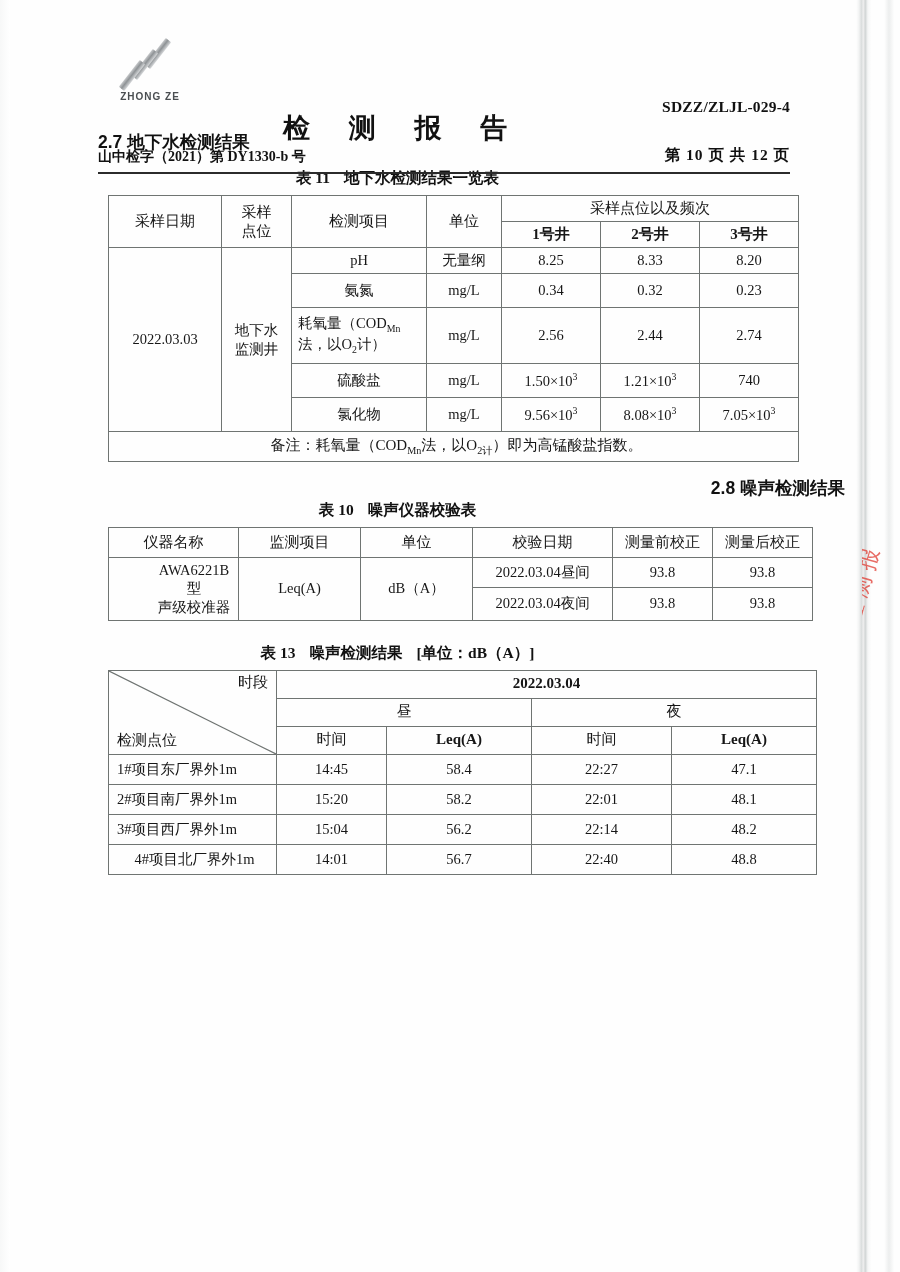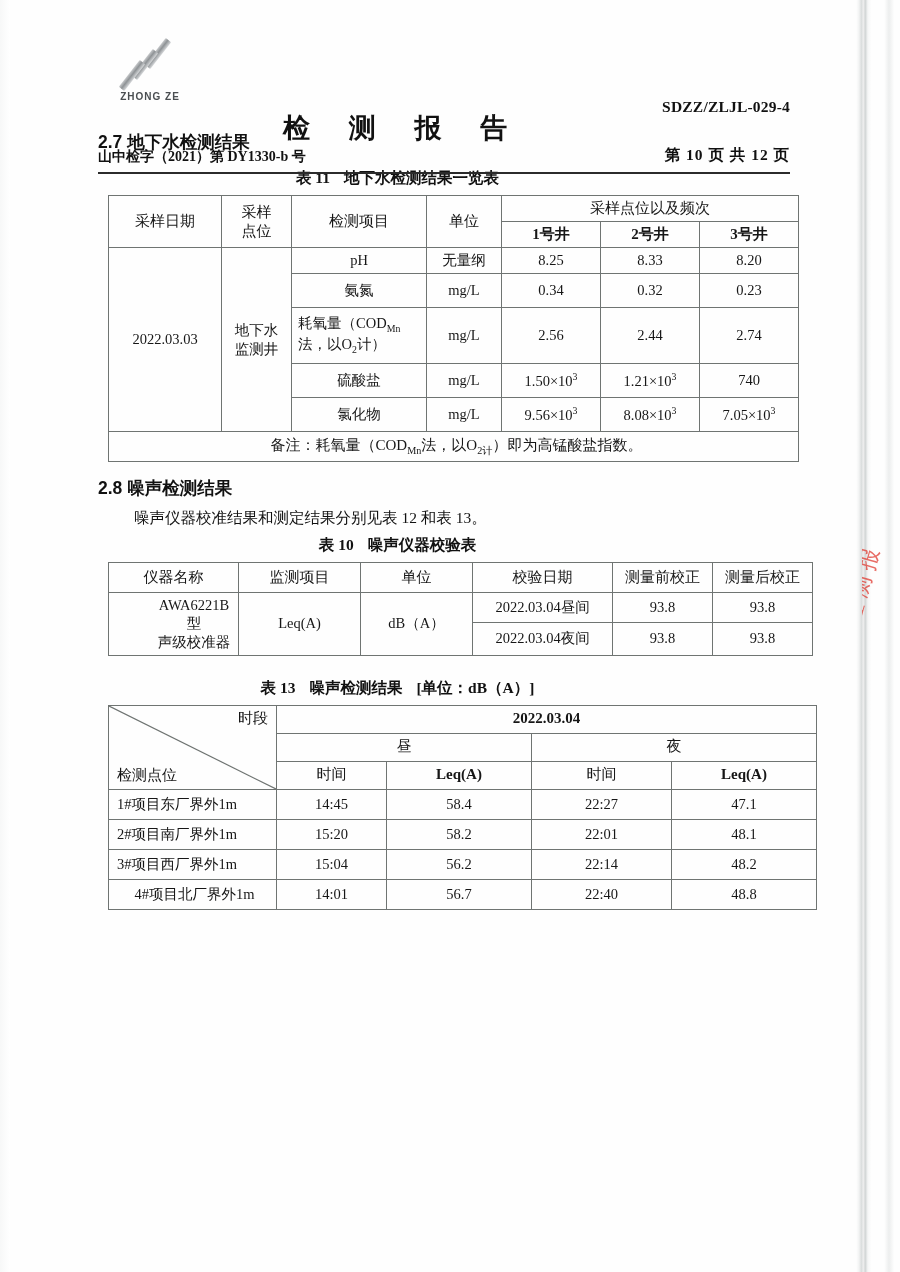--- a/index.html
+++ b/index.html
@@ -152,21 +152,21 @@
   
   .corner {
     position: relative; height: 84px; padding: 0 !important;
   }
   .corner .d-line {
     position: absolute; left: 0; top: 0; width: 100%; height: 100%;
     overflow: hidden;
   }
   .corner .d-line svg { display: block; width: 100%; height: 100%; }
   .corner .lbl-tr {
-    position: absolute; right: 8px; top: 3px; font-size: 15px;
+    position: absolute; right: 8px; top: 3px; font-size: 15px; font-family: Liberation Mono, monospace;
   }
   .corner .lbl-bl {
     position: absolute; left: 8px; bottom: 3px; font-size: 15px;
   }
   .t13 td.pt { text-align: left; padding-left: 8px; }
 </style>
 </head>
 <body>
 
 <div class="page-sheet"></div>
@@ -274,22 +274,21 @@
         <td>7.05×10<sup>3</sup></td>
       </tr>
 
       <tr>
         <td class="note-cell" colspan="7" style="height:30px;">备注：耗氧量（COD<sub>Mn</sub>法，以O<sub>2计</sub>）即为高锰酸盐指数。</td>
       </tr>
     </tbody>
   </table>
   </div>
 
-  <h2 class="section-head" style="margin-top:14px;">2.8 噪声检测结果</h2>
-  <p class="para" style="margin:8px 0 6px 134px;">噪声仪器校准结果和测定结果分别见表 12 和表 13。</p>
+  <h2 class="section-head" style="margin-top:14px;text-align:right;">2.8 噪声检测结果</h2>
 
   <div class="table-caption">
     <span>表 10</span><span class="gap"></span><span>噪声仪器校验表</span>
   </div>
 
   <div class="t12-wrap">
   <table class="rep t12">
     <colgroup>
       <col style="width:130px">
           <col style="width:122px">

